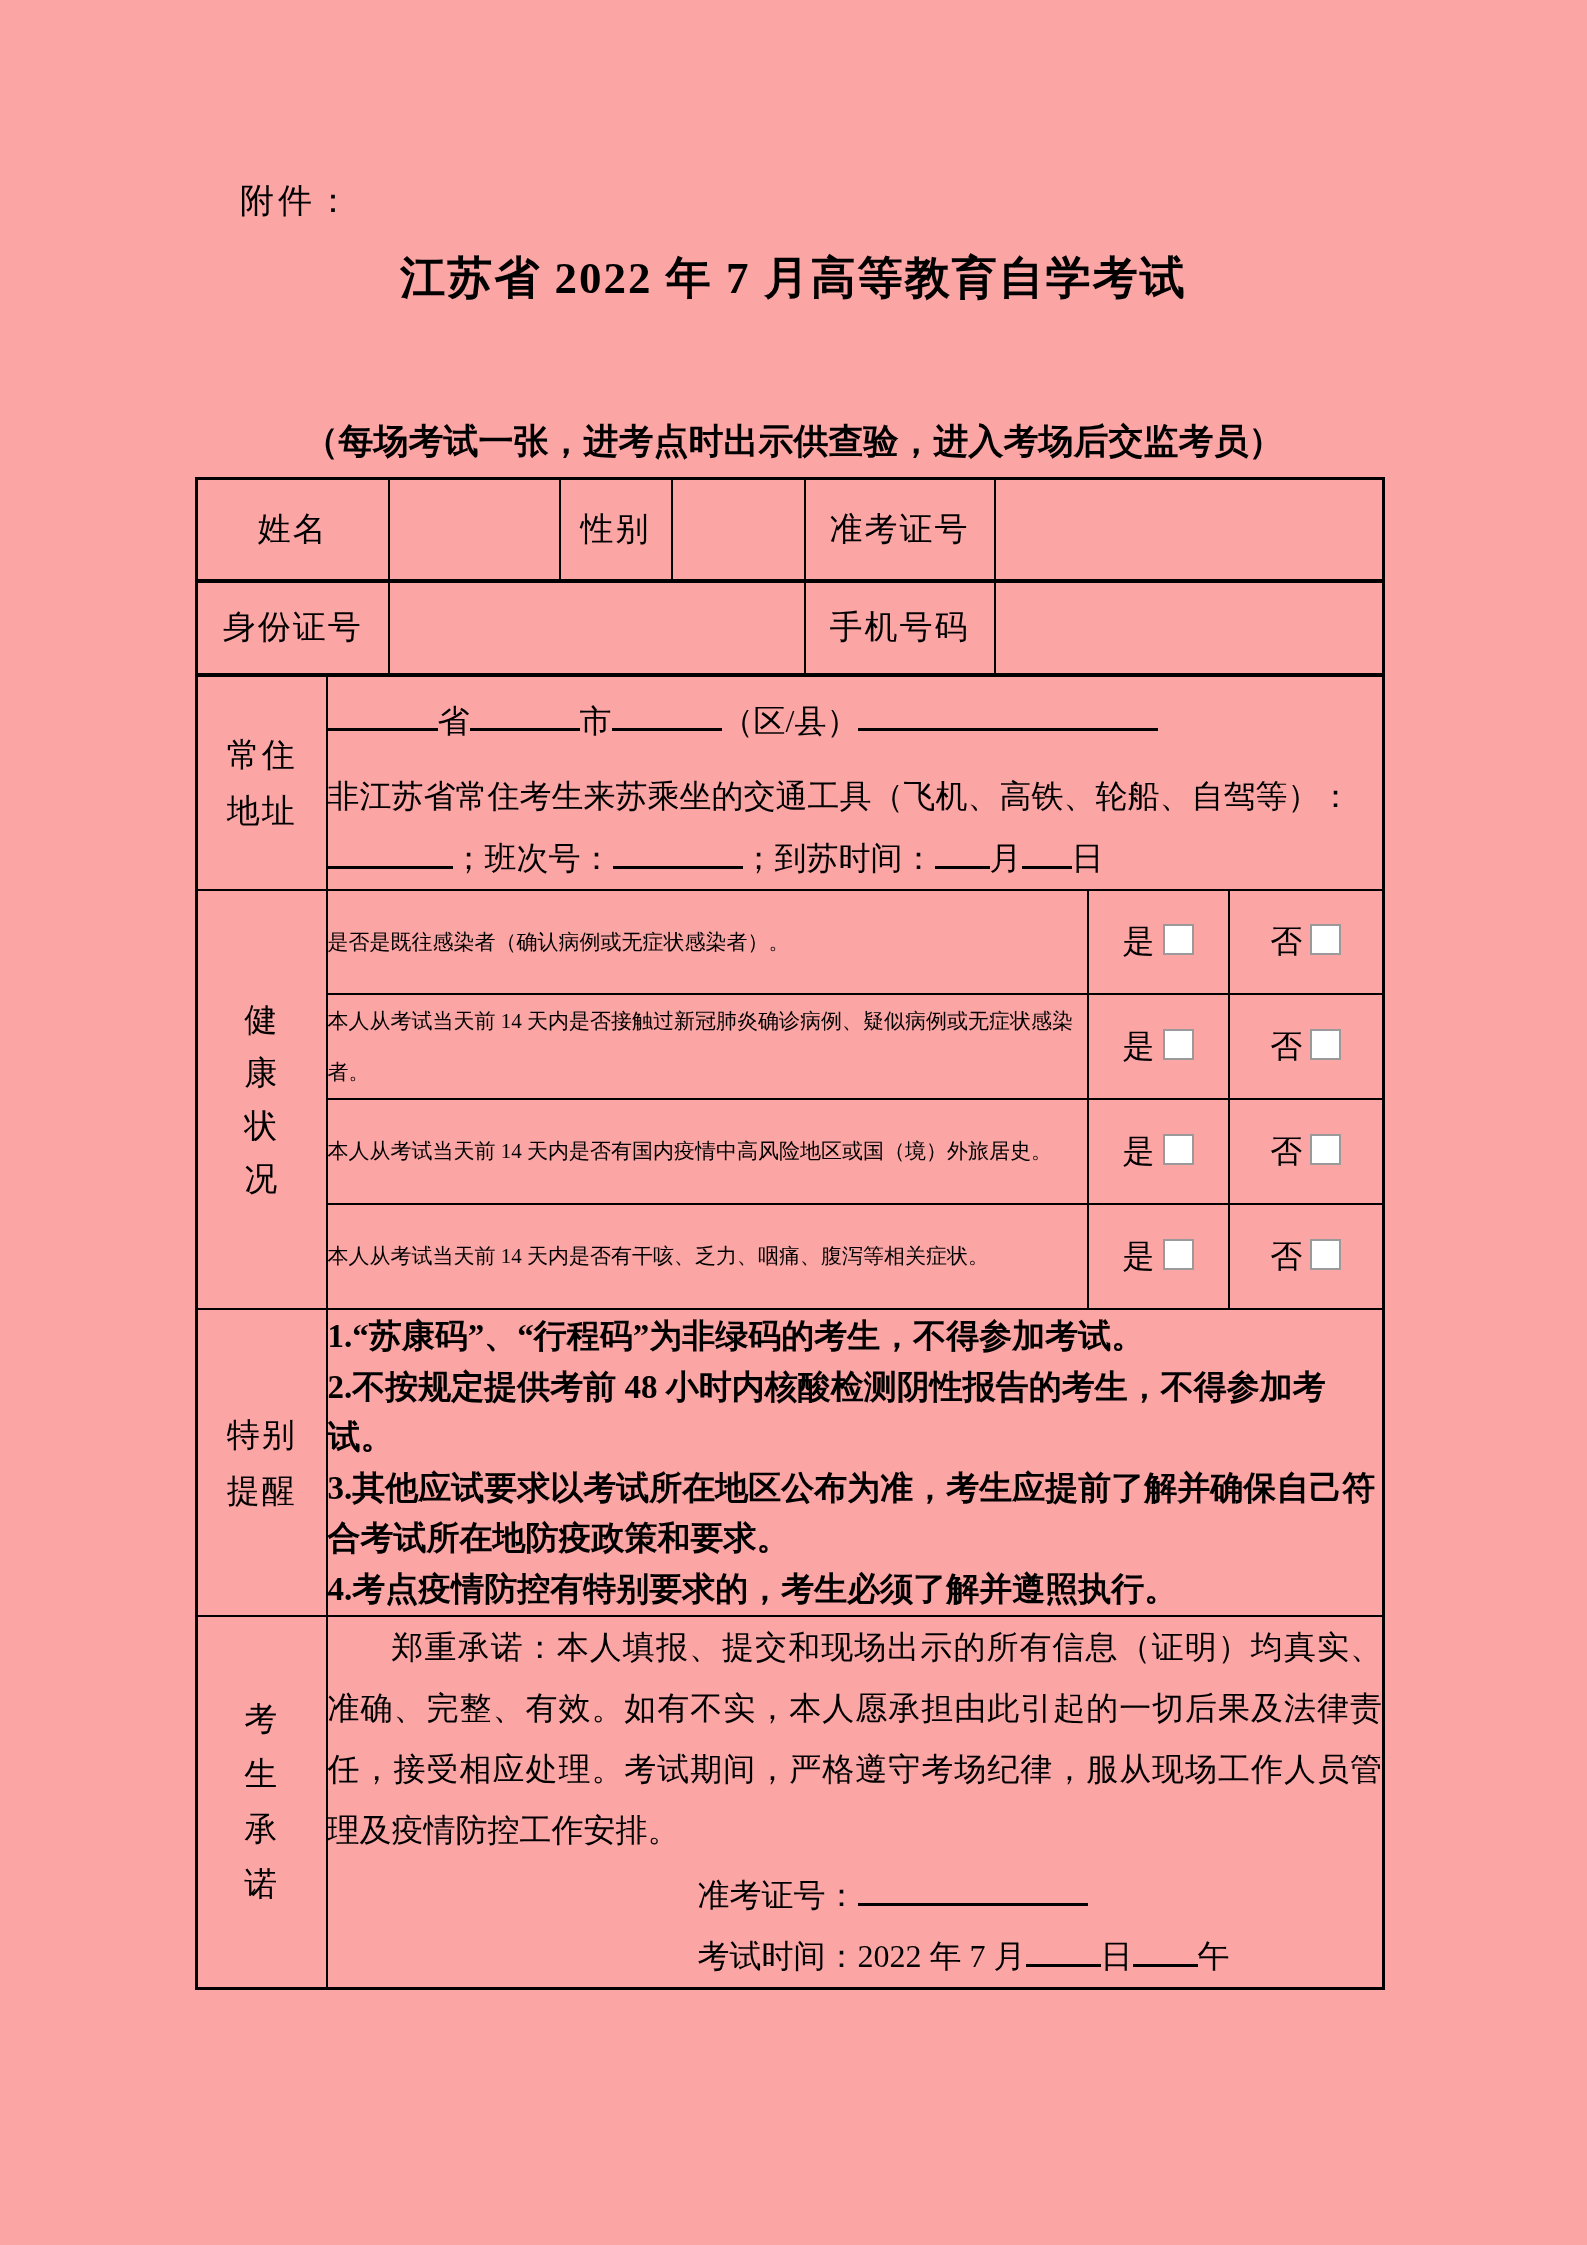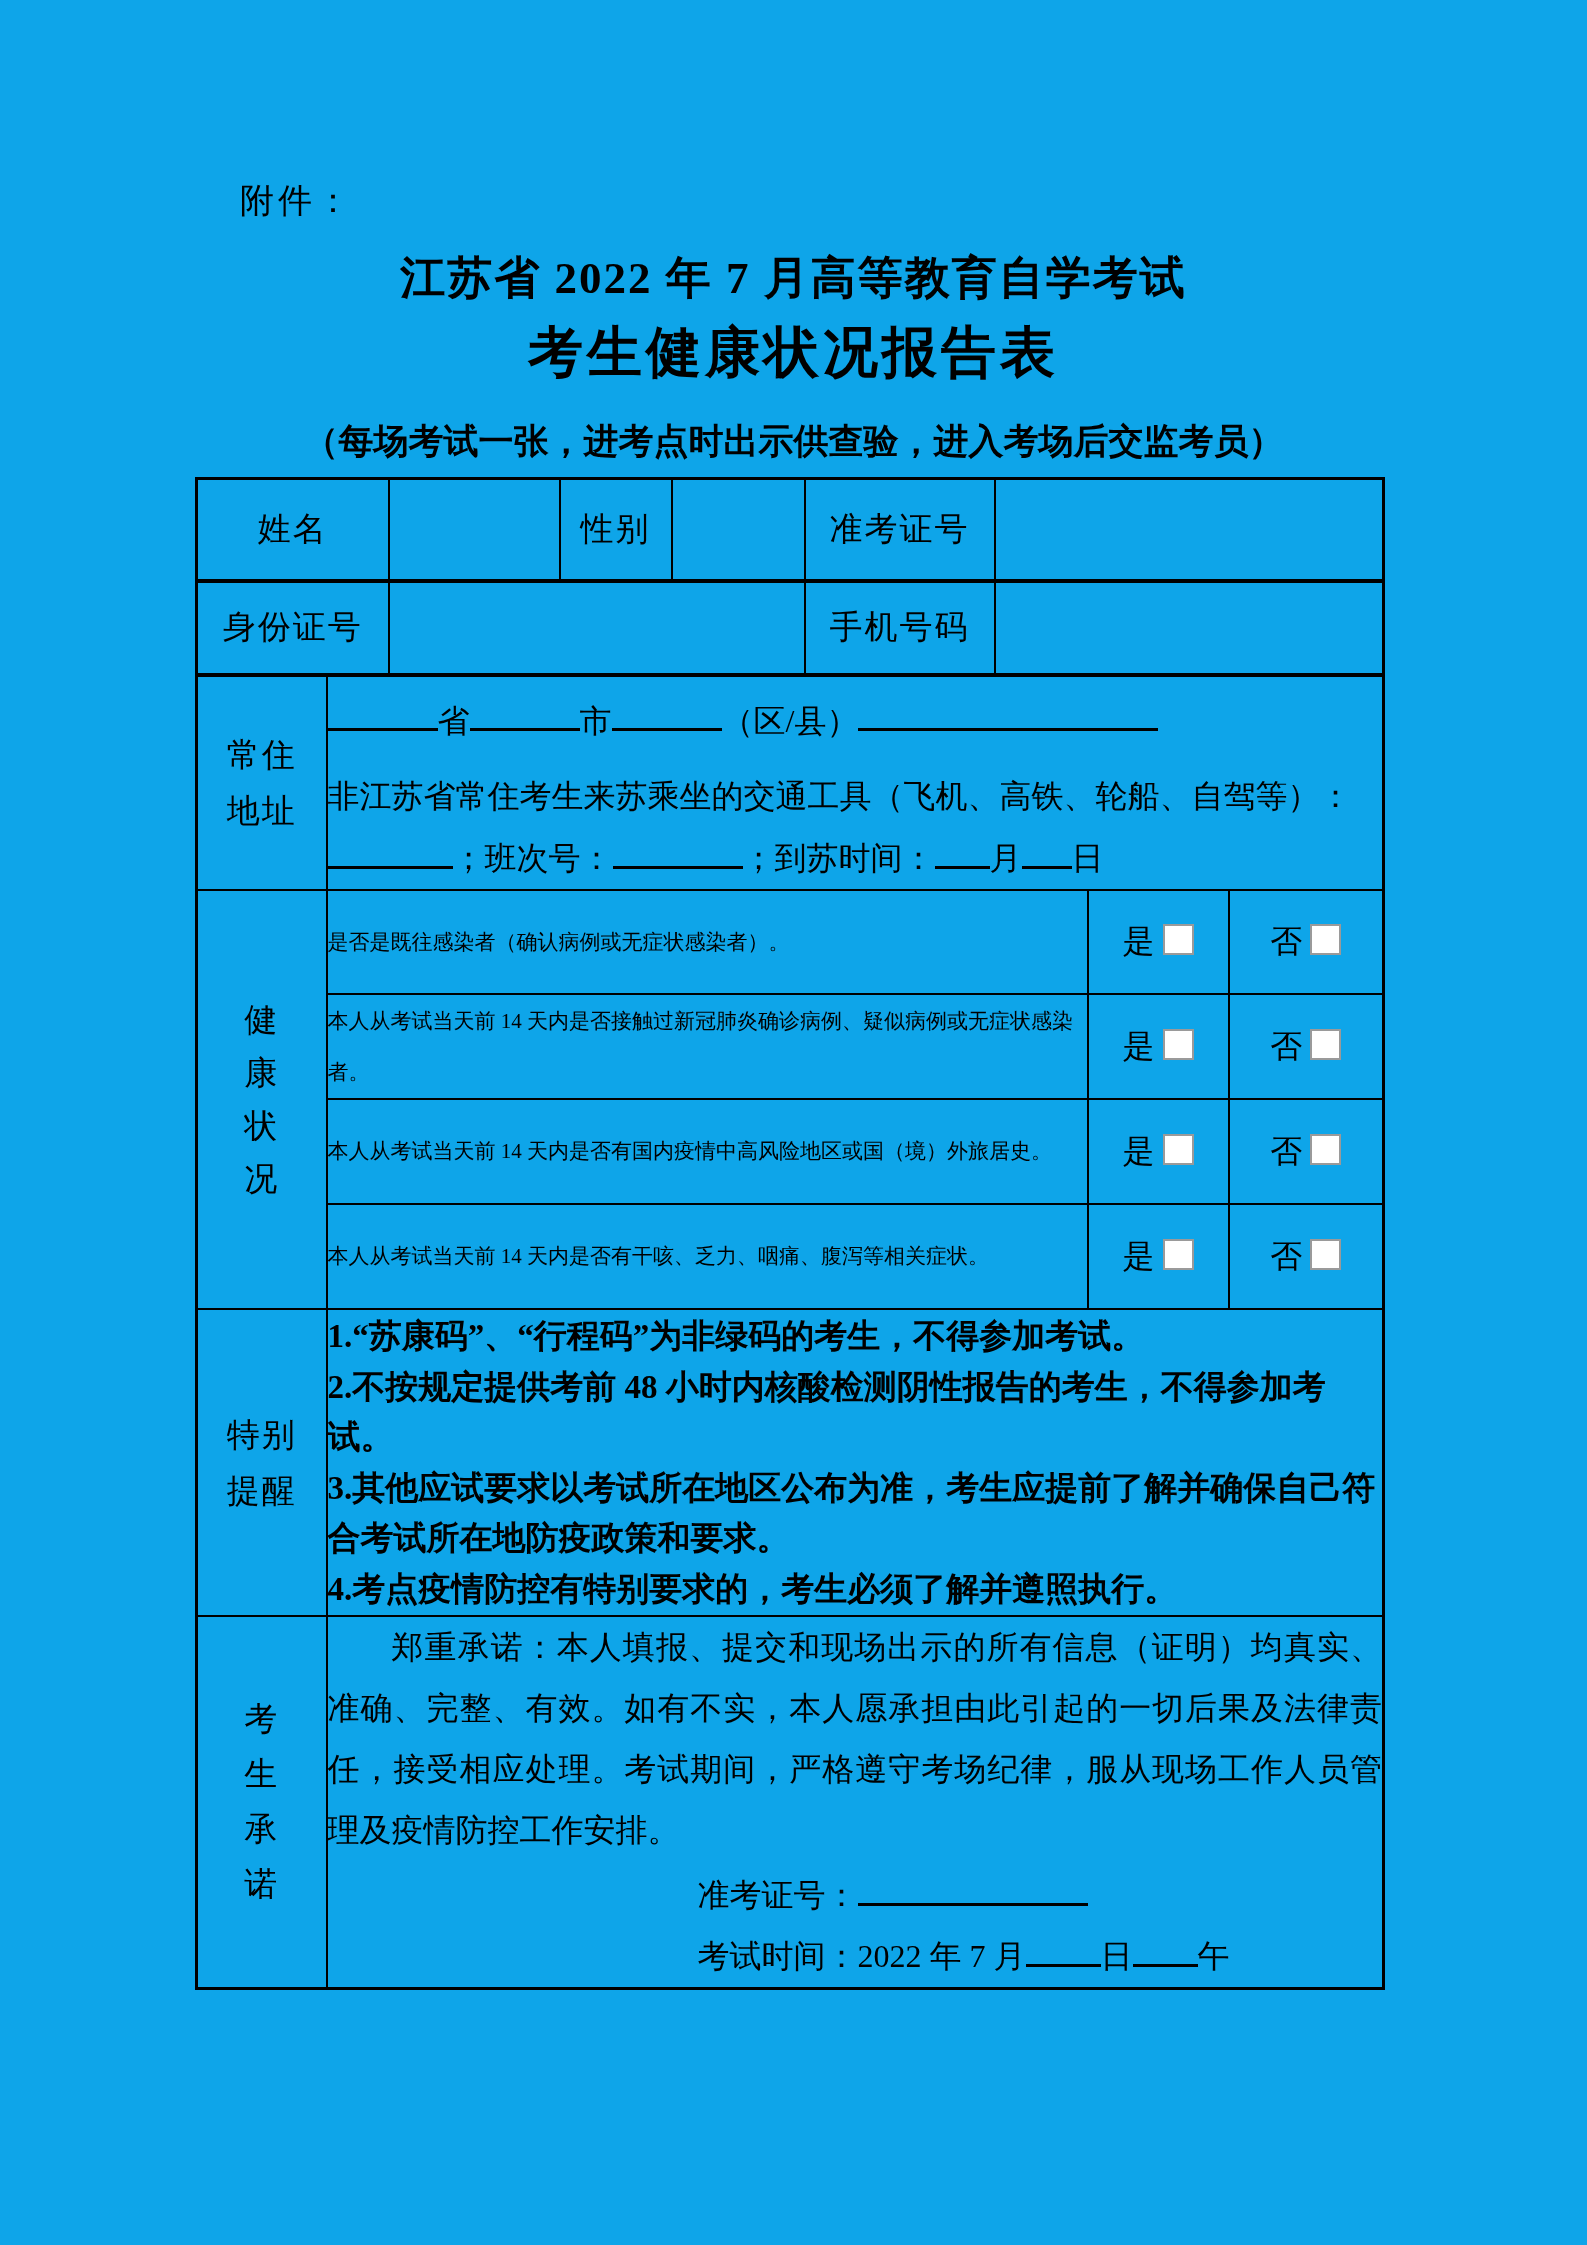--- a/index.html
+++ b/index.html
@@ -1,20 +1,20 @@
 <!DOCTYPE html>
 <html><head>
 <meta charset="utf-8">
 <style>
   html,body{margin:0;padding:0;background:#888;}
   .page{
     position:relative;
     width:1587px;height:2245px;
     margin:0 auto;
-    background:#0ea5e9;
+    background:#fca5a5;
     color:#000;
     font-family:"Liberation Serif","DejaVu Serif",serif;
     overflow:hidden;
   }
   .attach{
     position:absolute;left:240px;top:178px;
     font-size:34px;letter-spacing:4px;
   }
   .t1{
     position:absolute;left:0;top:248px;width:100%;
@@ -77,21 +77,20 @@
   .com .sig{margin-left:370px;margin-top:4px;white-space:nowrap;}
   .com .time{margin-left:370px;white-space:nowrap;}
 </style>
 </head>
 <body>
 
 <div class="page">
 
   <div class="attach">附件：</div>
   <div class="t1">江苏省 2022 年 7 月高等教育自学考试</div>
-  <div class="t2">考生健康状况报告表</div>
   <div class="note">（每场考试一张，进考点时出示供查验，进入考场后交监考员）</div>
 
   <table class="form">
     <colgroup>
       <col style="width:130px">
         <col style="width:62px">
         <col style="width:171px">
       <col style="width:112px">
         <col style="width:133px">
         <col style="width:190px">

